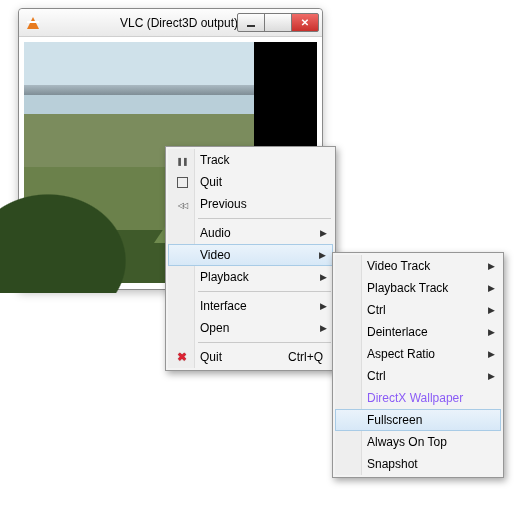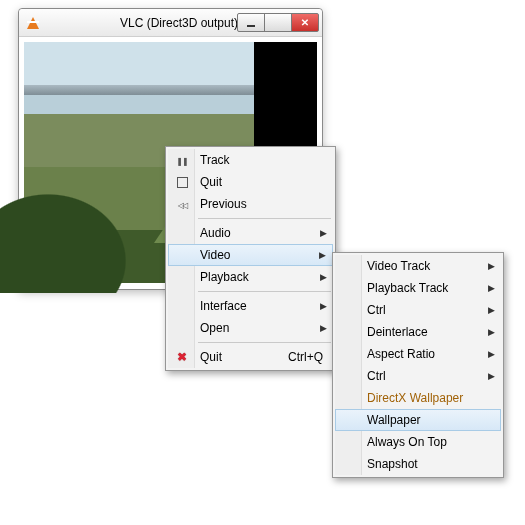--- a/index.html
+++ b/index.html
@@ -37,21 +37,21 @@
   .ridge{position:absolute;right:-10px;bottom:40px;width:110px;height:70px;
     background:linear-gradient(135deg,#6f8a4e 0 50%,#586e3d 50% 100%);
     clip-path:polygon(0 100%,30% 30%,60% 55%,100% 0,100% 100%);}
 
   
   .menu{position:absolute;background:#f3f3f3;border:1px solid #969696;box-shadow:2px 3px 7px rgba(0,0,0,.35);
         padding:2px;}
   .menu .gutter{position:absolute;left:2px;top:2px;bottom:2px;width:26px;background:#eee;
                 border-right:1px solid #ddd;}
   .mi{position:relative;height:22px;display:flex;align-items:center;padding:0 22px 0 32px;white-space:nowrap;}
-  .mi.disabled{color:#a16207;}
+  .mi.disabled{color:#8b5cf6;}
   .mi.hov{background:linear-gradient(#eaf3fb,#d7e8f7);border:1px solid #a8cbe6;border-radius:0;
           padding:0 22px 0 31px;height:20px;}
   .mi .ic{position:absolute;left:5px;top:0;bottom:0;width:18px;display:flex;align-items:center;justify-content:center;color:#555;}
   .mi .arw{position:absolute;right:6px;top:0;bottom:0;display:flex;align-items:center;font-size:9px;color:#333;}
   .mi .accel{position:absolute;right:10px;}
   .sep{height:1px;margin:3px 2px 3px 30px;background:#c9c9c9;}
 
   .menu.main{left:165px;top:146px;width:165px;}
   .menu.sub {left:332px;top:252px;width:166px;}
 
@@ -173,21 +173,21 @@
     <span class="arw">▶</span>
   </div>
   <div class="mi">
     <span>Ctrl</span>
     <span class="arw">▶</span>
   </div>
   <div class="mi disabled">
     <span>DirectX Wallpaper</span>
   </div>
   <div class="mi hov">
-    <span>Wallpaper</span>
+    <span>Fullscreen</span>
   </div>
   <div class="mi">
     <span>Always On Top</span>
   </div>
   <div class="mi">
     <span>Snapshot</span>
   </div>
 </div>
 
 </body></html>

